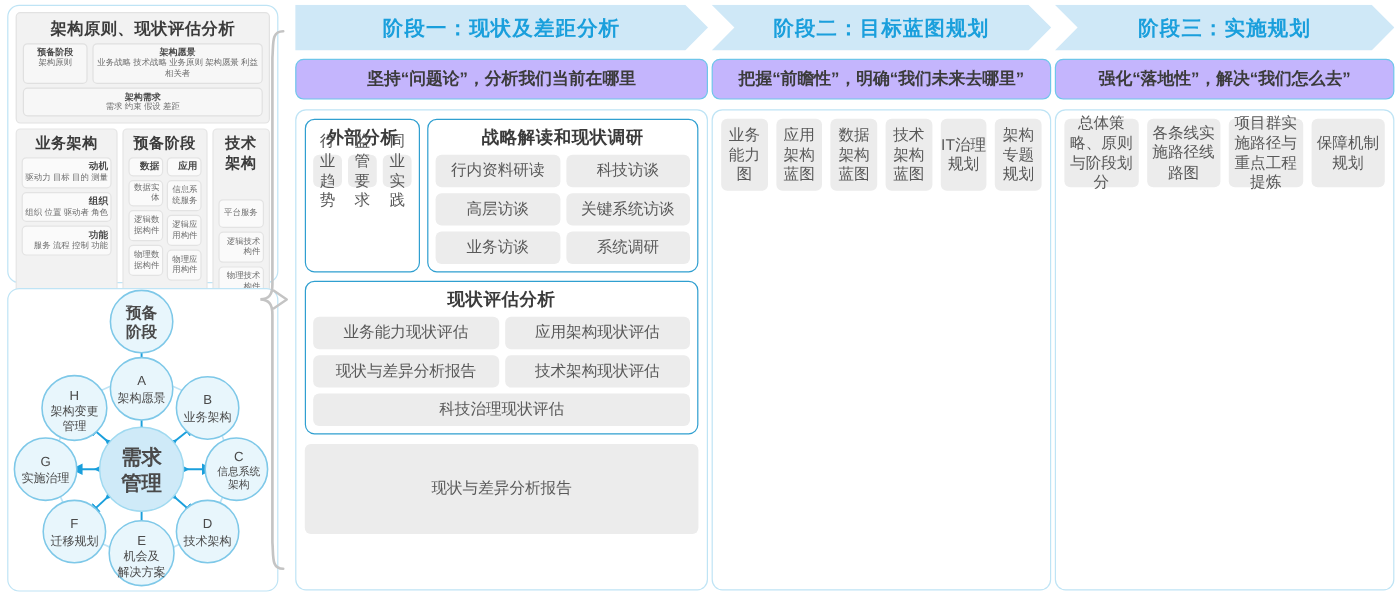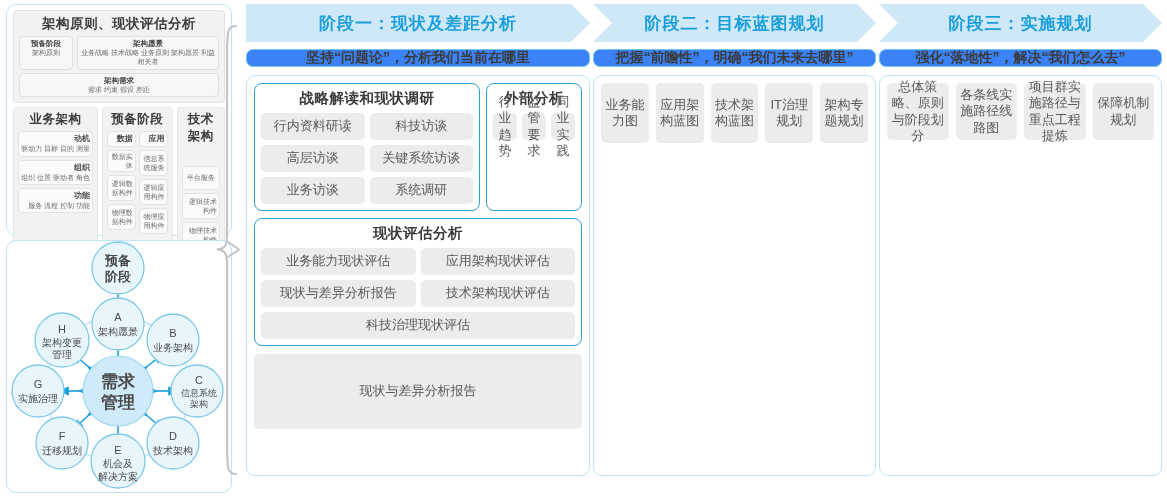--- a/index.html
+++ b/index.html
@@ -48,23 +48,23 @@
   
   #bracket { position:absolute; left:214px; top:22px; }
 
   
   .phase { position:absolute; top:4px; }
   .ph-head { height:38px; position:relative; }
   .ph-head svg { position:absolute; left:0; top:0; }
   .ph-head span { position:absolute; inset:0; display:flex; align-items:center;
      justify-content:center; font-size:17px; font-weight:bold; color:#1a9fdc;
      letter-spacing:1px; }
-  .ph-sub { margin-top:7px; height:18px; border:1.5px solid #6fc5ea; border-radius:7px;
+  .ph-sub { margin-top:7px; height:34px; border:1.5px solid #6fc5ea; border-radius:7px;
      display:flex; align-items:center; justify-content:center;
-     font-size:14px; font-weight:bold; color:#3b3b3b; background:#3b82f6; }
+     font-size:14px; font-weight:bold; color:#3b3b3b; background:#c4b5fd; }
   .ph-body { margin-top:8px; border:1.5px solid #bfe4f5; border-radius:9px;
      background:#fff; padding:7px; }
 
   .grp { border:1.5px solid #2f9fd0; border-radius:8px; background:#fff;
      padding:5px 6px 6px 6px; }
   .grp-h { font-size:14.5px; font-weight:bold; color:#3b3b3b; text-align:center;
      margin-bottom:5px; letter-spacing:.5px; }
   .chip { background:#ececec; border-radius:5px; color:#595959; font-size:13px;
      display:flex; align-items:center; justify-content:center; text-align:center;
      line-height:1.25; }
@@ -257,39 +257,39 @@
     <div class="ph-head">
       <svg width="344" height="38" viewBox="0 0 344 38" preserveAspectRatio="none">
         <path d="M0,0 L325,0 L344,19 L325,38 L0,38 Z" fill="#cfe8f7"></path>
       </svg>
       <span>阶段一：现状及差距分析</span>
     </div>
     <div class="ph-sub">坚持“问题论”，分析我们当前在哪里</div>
     <div class="ph-body" style="height:401px">
 
       <div style="display:flex; gap:6px;">
+        <div class="grp" style="width:96px">
+          <div class="grp-h">外部分析</div>
+          <div class="stack">
+            <div class="chip" style="height:27px">行业趋势</div>
+            <div class="chip" style="height:27px">监管要求</div>
+            <div class="chip" style="height:27px">同业实践</div>
+          </div>
+        </div>
         <div class="grp" style="flex:1">
           <div class="grp-h">战略解读和现状调研</div>
           <div class="grid2">
             <div class="chip">行内资料研读</div>
             <div class="chip">科技访谈</div>
             <div class="chip">高层访谈</div>
             <div class="chip">关键系统访谈</div>
             <div class="chip">业务访谈</div>
             <div class="chip">系统调研</div>
           </div>
         </div>
-        <div class="grp" style="width:96px">
-          <div class="grp-h">外部分析</div>
-          <div class="stack">
-            <div class="chip" style="height:27px">行业趋势</div>
-            <div class="chip" style="height:27px">监管要求</div>
-            <div class="chip" style="height:27px">同业实践</div>
-          </div>
-        </div>
       </div>
 
       <div class="grp" style="margin-top:7px">
         <div class="grp-h">现状评估分析</div>
         <div class="grid2">
           <div class="chip">业务能力现状评估</div>
           <div class="chip">应用架构现状评估</div>
           <div class="chip">现状与差异分析报告</div>
           <div class="chip">技术架构现状评估</div>
           <div class="chip chip-full">科技治理现状评估</div>
@@ -305,20 +305,21 @@
       <svg width="283" height="38" viewBox="0 0 283 38" preserveAspectRatio="none">
         <path d="M0,0 L264,0 L283,19 L264,38 L0,38 L19,19 Z" fill="#cfe8f7"></path>
       </svg>
       <span>阶段二：目标蓝图规划</span>
     </div>
     <div class="ph-sub">把握“前瞻性”，明确“我们未来去哪里”</div>
     <div class="ph-body" style="height:401px">
       <div class="stack" style="gap:7px">
         <div class="chip" style="height:60px">业务能力图</div>
         <div class="chip" style="height:60px">应用架构蓝图</div>
+        <div class="chip" style="height:60px">数据架构蓝图</div>
         <div class="chip" style="height:60px">技术架构蓝图</div>
         <div class="chip" style="height:60px">IT治理规划</div>
         <div class="chip" style="height:60px">架构专题规划</div>
       </div>
     </div>
   </div>
 
   <div class="phase" id="phase3" style="left:879px; width:283px;">
     <div class="ph-head">
       <svg width="283" height="38" viewBox="0 0 283 38" preserveAspectRatio="none">

